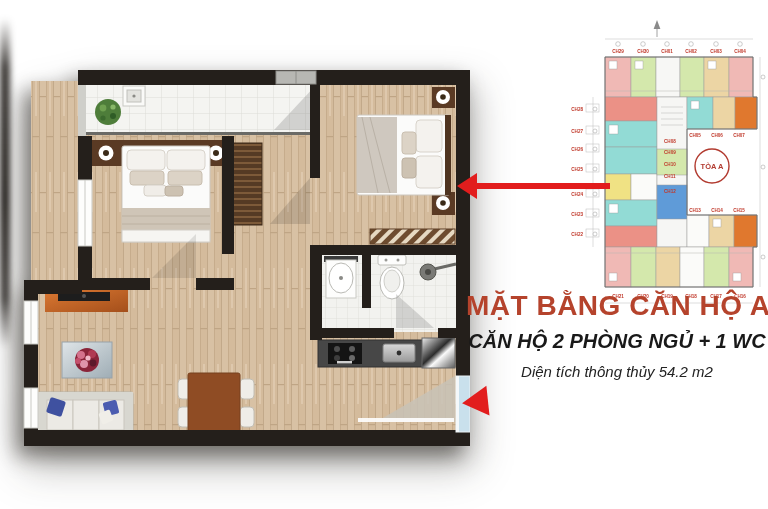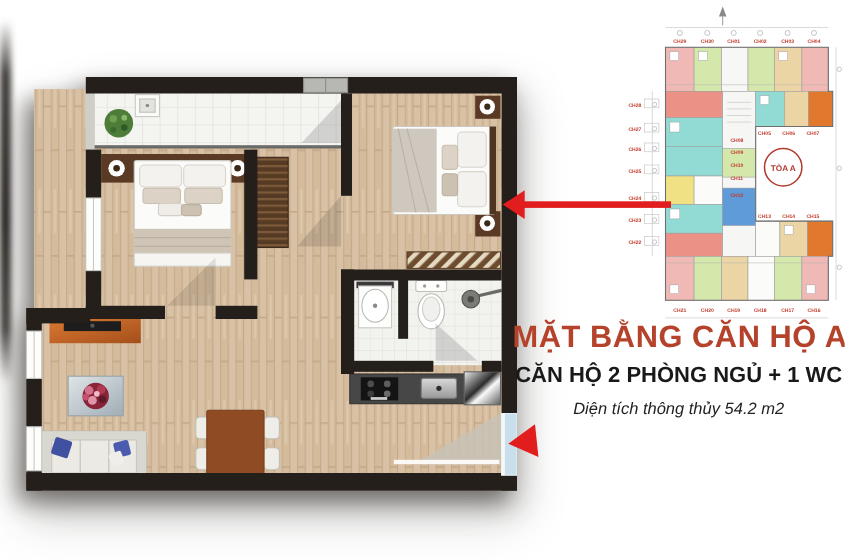--- a/index.html
+++ b/index.html
@@ -5,30 +5,30 @@
   html,body{margin:0;padding:0;background:#fff;}
   .stage{position:relative;width:768px;height:509px;background:#fff;overflow:hidden;
          font-family:"Liberation Sans",sans-serif;}
   .left-strip{position:absolute;left:0;top:18px;width:10px;height:330px;
     background:linear-gradient(to bottom,rgba(28,24,20,0) 0%,rgba(28,24,20,.85) 15%,
       rgba(28,24,20,.95) 55%,rgba(28,24,20,.8) 85%,rgba(28,24,20,0) 100%);
     filter:blur(3px);}
   .floorplan{position:absolute;left:18px;top:66px;width:452px;height:382px;}
   .floorplan svg{filter:drop-shadow(-8px 10px 10px rgba(30,25,20,.5))
                         drop-shadow(5px 16px 18px rgba(30,25,20,.3));}
-  .miniplan{position:absolute;left:557px;top:3px;width:211px;height:292px;}
+  .miniplan{position:absolute;left:557px;top:17px;width:211px;height:292px;}
   .arrow1-line{position:absolute;left:476px;top:183px;width:134px;height:6px;background:#e21d1d;z-index:5;}
   .arrow1-head{position:absolute;left:457px;top:173px;width:0;height:0;z-index:5;
     border-top:13px solid transparent;border-bottom:13px solid transparent;border-right:20px solid #e21d1d;}
   .arrow2-head{position:absolute;left:462px;top:387px;width:0;height:0;z-index:5;
     border-top:15px solid transparent;border-bottom:15px solid transparent;border-right:26px solid #e21d1d;
     transform:rotate(-6deg);}
   .caption{position:absolute;left:466px;top:290px;width:302px;text-align:center;}
   .caption-title{font-size:28px;font-weight:bold;color:#b5432c;letter-spacing:.5px;white-space:nowrap;}
-  .caption-sub{font-size:20px;font-weight:bold;color:#191919;margin-top:8px;white-space:nowrap;}
+  .caption-sub{font-size:20px;font-weight:bold;font-style:italic;color:#191919;margin-top:8px;white-space:nowrap;}
   .caption-area{font-size:15px;font-weight:normal;font-style:italic;color:#222;margin-top:10px;white-space:nowrap;}
   .mini-label{font-size:4.6px;fill:#c0392b;font-weight:bold;}
   .dim{stroke:#bbb;stroke-width:.5;fill:none;}
   .gridc{stroke:#aaa;stroke-width:.6;fill:#fff;}
 </style>
 </head>
 <body>
 
 <div class="stage">
 

